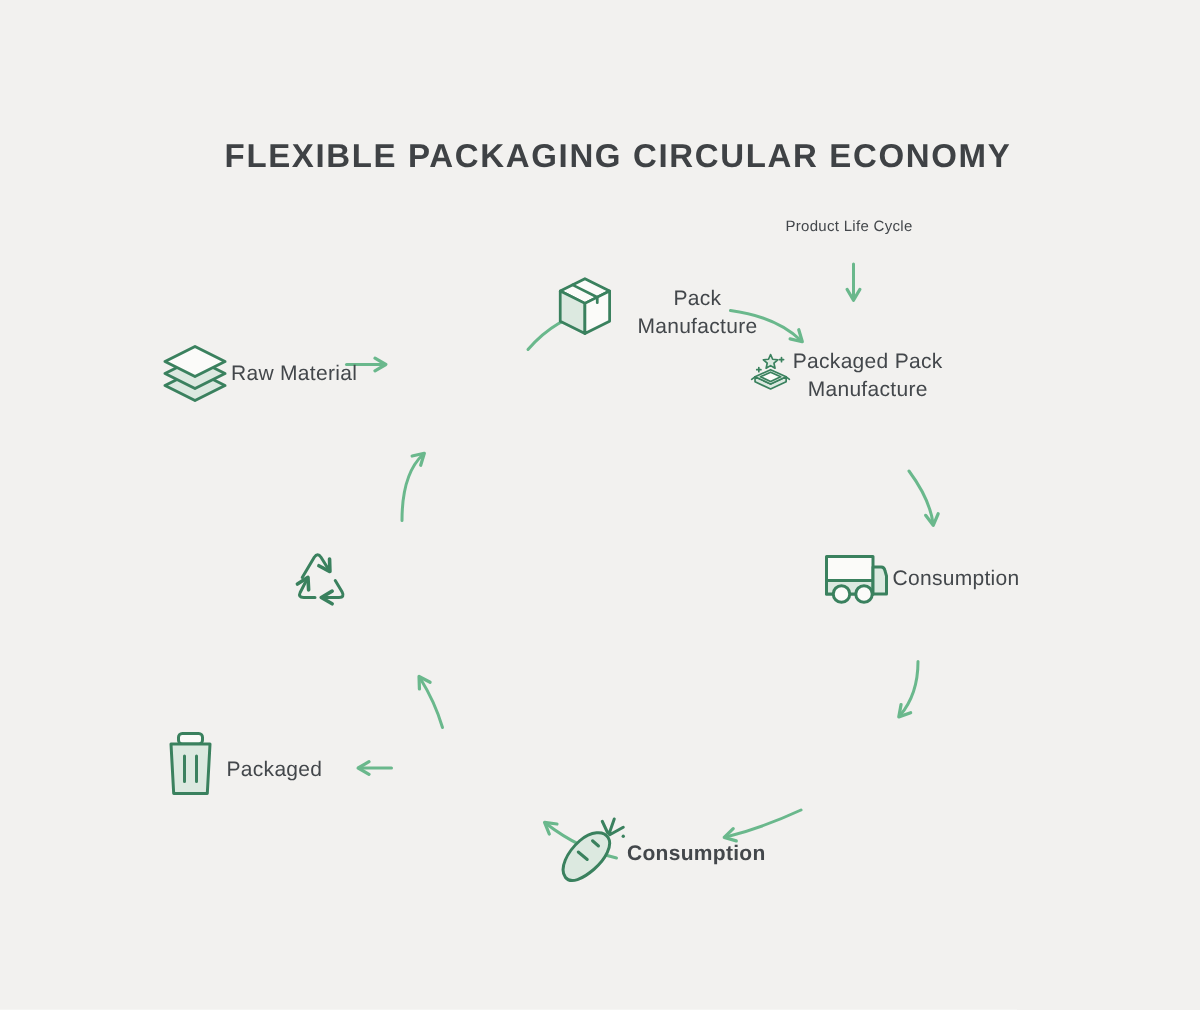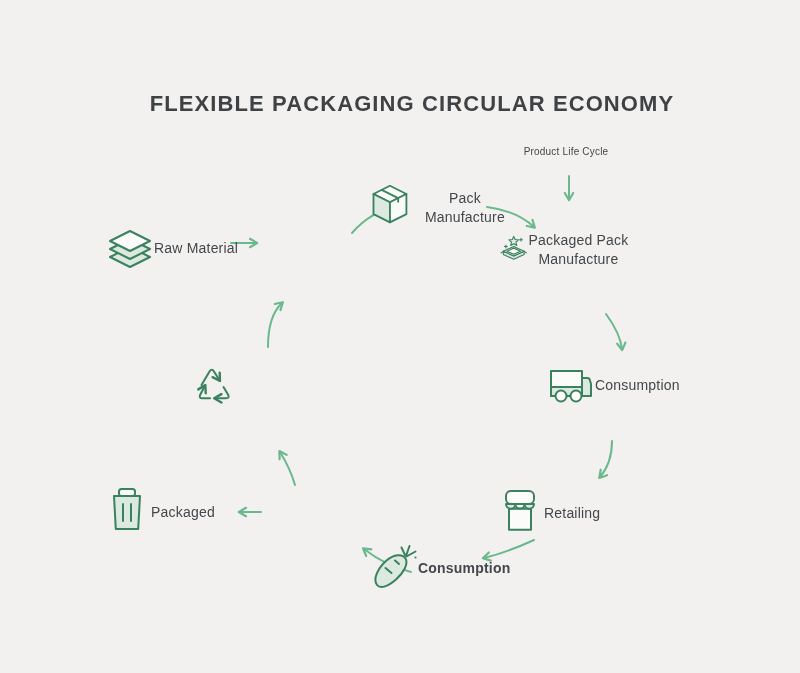--- a/index.html
+++ b/index.html
@@ -108,30 +108,20 @@
     <svg class="icon" viewBox="0 0 48 48">
       <rect class="ic fill-face" x="4" y="13" width="31" height="25"></rect>
       <rect class="ic fill-pale" x="4" y="29" width="31" height="9"></rect>
       <path class="ic fill-pale" d="M35 20 L40.5 20 Q42.5 20 43 22.5 L44 26 L44 38 L35 38 Z"></path>
       <circle class="ic fill-face" cx="14" cy="38" r="5.5"></circle>
       <circle class="ic fill-face" cx="29" cy="38" r="5.5"></circle>
     </svg>
     <div class="label">Consumption</div>
   </div>
 
-  <div class="node" style="left:496px;top:486px;width:150px;">
-    <svg class="icon" viewBox="0 0 48 48">
-      <rect class="ic fill-face" x="13" y="22.7" width="22" height="21"></rect>
-      <rect class="ic fill-face" x="10" y="5" width="28" height="13" rx="5"></rect>
-      <path class="ic fill-pale" d="M10 18 a4.7 4.7 0 0 0 9.4 0 Z"></path>
-      <path class="ic fill-face" d="M19.4 18 a4.6 4.6 0 0 0 9.2 0 Z"></path>
-      <path class="ic fill-pale" d="M28.6 18 a4.7 4.7 0 0 0 9.4 0 Z"></path>
-    </svg>
-    <div class="label">Retailing</div>
-  </div>
 
   <div class="node" style="left:370px;top:541px;width:150px;font-weight:bold;">
     <svg class="icon" viewBox="0 0 48 48">
       <path class="ic fill-pale" d="M7 44 C2.5 38 8 27 16.5 19.5 C24 13 32.5 12.5 35.5 17.5 C38.5 22.5 34 31.5 26 38.5 C18.5 45 10.5 48.5 7 44 Z"></path>
       <path class="ic" d="M15.5 27 L21.5 32 M25 19.5 L29 23"></path>
       <path class="ic" d="M36 15 L39.5 5 M36.5 15.5 L45.5 10.5 M35 14 L31.5 6.5"></path>
       <circle cx="45.5" cy="16.5" r="1.1" fill="#3a815e"></circle>
     </svg>
     <div class="label">Consumption</div>
   </div>

